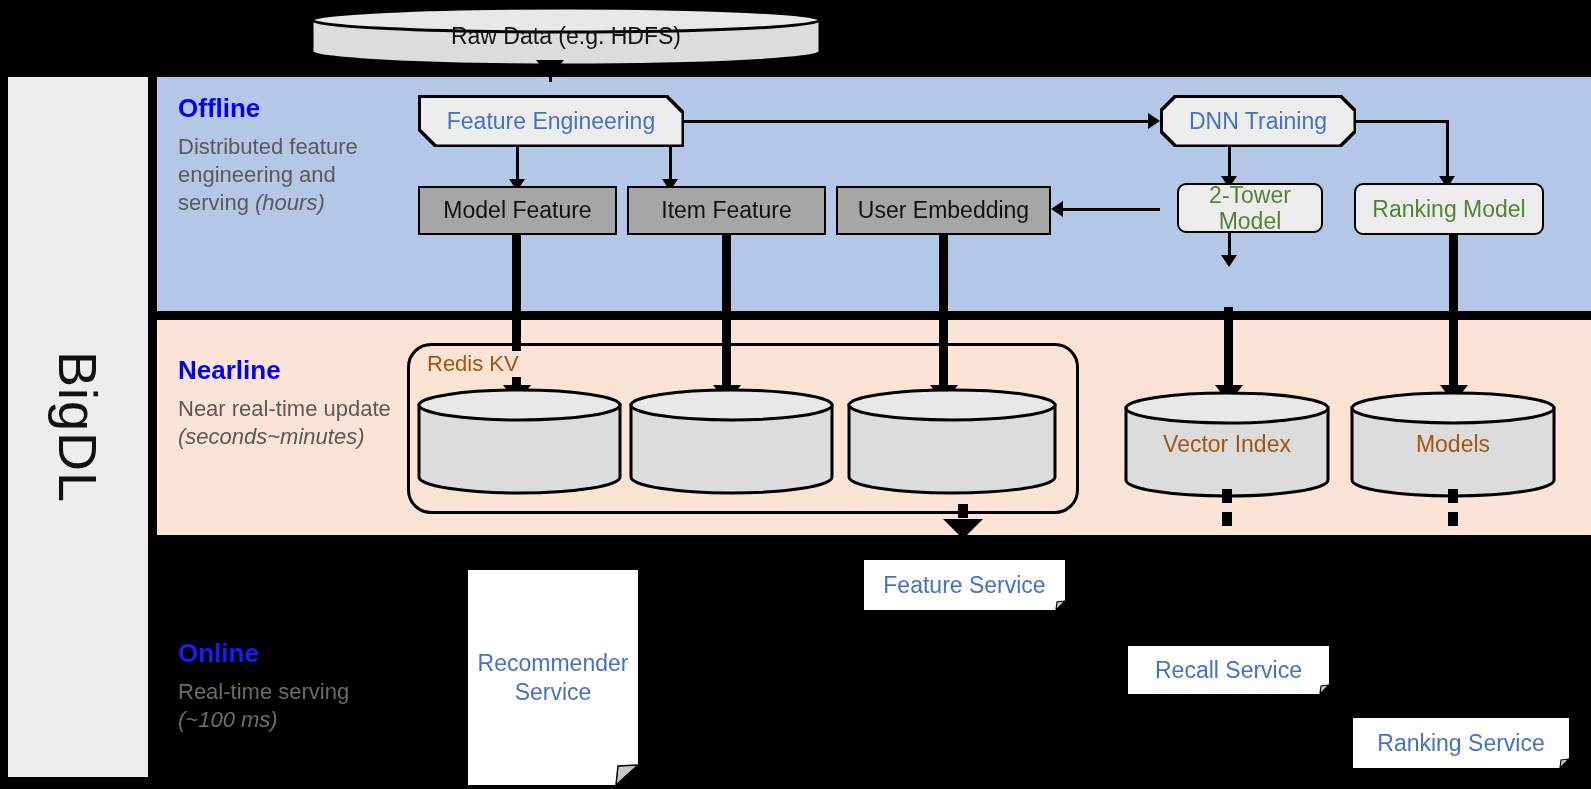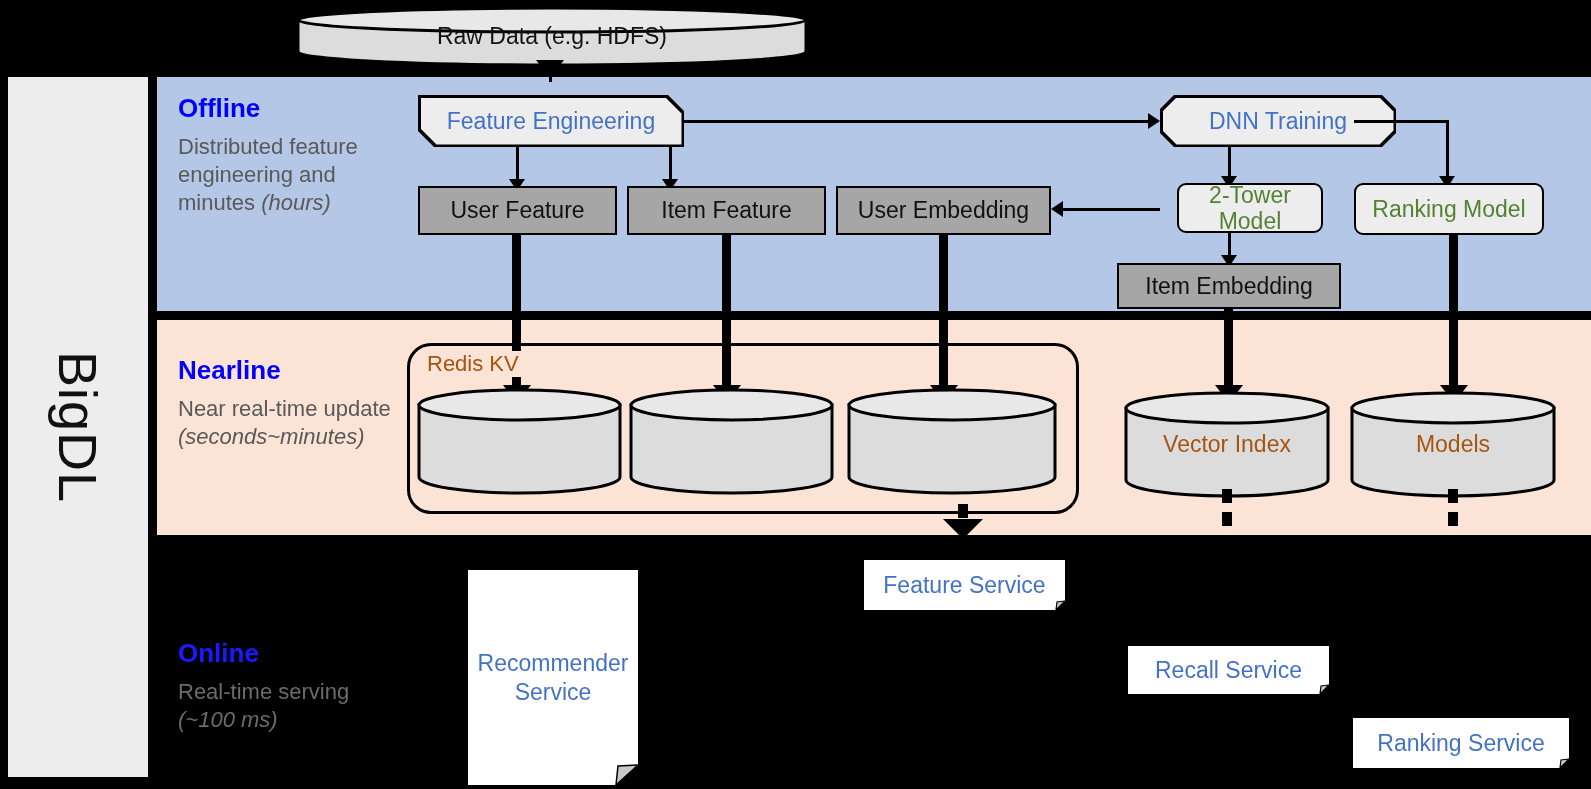--- a/index.html
+++ b/index.html
@@ -130,73 +130,73 @@
   <div class="band" id="band-online"></div>
 
   <div id="sidebar">
     <div id="sidebar-label">
       <span>BigDL</span>
     </div>
   </div>
 
   <div class="band-head" id="head-offline">
     <div class="band-title">Offline</div>
-    <div class="band-desc"><span>Distributed feature engineering and minutes </span><i>(hours)</i></div>
+    <div class="band-desc"><span>Distributed feature engineering and serving </span><i>(hours)</i></div>
   </div>
 
   <div class="band-head" id="head-nearline">
     <div class="band-title">Nearline</div>
     <div class="band-desc"><span>Near real-time update </span><i>(seconds~minutes)</i></div>
   </div>
 
   <div class="band-head" id="head-online">
     <div class="band-title">Online</div>
     <div class="band-desc"><span>Real-time serving </span><i>(~100 ms)</i></div>
   </div>
 
-  <div class="cyl" style="left:296px;top:6px;width:512px;height:60px;text-align:right;">
+  <div class="cyl" style="left:310px;top:6px;width:512px;height:60px;text-align:right;">
     <svg width="512" height="60" viewBox="0 0 512 60">
       <path d="M2,14 L2,46 a254,13 0 0 0 508,0 L510,14 Z" fill="#dcdcdc" stroke="#000" stroke-width="3"></path>
       <ellipse cx="256" cy="14" rx="254" ry="12" fill="#e8e8e8" stroke="#000" stroke-width="3"></ellipse>
     </svg>
     <div class="cyl-label" style="color:#111;">Raw Data (e.g. HDFS)</div>
   </div>
 
   <div class="ln vline" style="left:549px;top:62px;height:20px;"></div>
   <div class="arrow-d big" style="left:536px;top:60px;"></div>
 
   <div class="shape-wrap" style="left:418px;top:95px;width:266px;height:52px;">
     <div class="outline shape-flag"></div>
     <div class="fill shape-flag"></div>
     <div class="inner blue-t">Feature Engineering</div>
   </div>
 
   <div class="ln hline" style="left:684px;top:120px;width:468px;"></div>
   <div class="arrow-r" style="left:1148px;top:113px;"></div>
 
-  <div class="shape-wrap" style="left:1160px;top:95px;width:196px;height:52px;padding-left:40px;">
+  <div class="shape-wrap" style="left:1160px;top:95px;width:196px;height:52px;">
     <div class="outline shape-notch"></div>
     <div class="fill shape-notch"></div>
     <div class="inner blue-t">DNN Training</div>
   </div>
 
   <div class="ln vline" style="left:516px;top:147px;height:36px;"></div>
   <div class="arrow-d" style="left:509px;top:179px;"></div>
   <div class="ln vline" style="left:669px;top:147px;height:36px;"></div>
   <div class="arrow-d" style="left:662px;top:179px;"></div>
 
   <div class="ln vline" style="left:1228px;top:147px;height:33px;"></div>
   <div class="arrow-d" style="left:1221px;top:176px;"></div>
 
   <div class="ln hline" style="left:1354px;top:120px;width:94px;"></div>
   <div class="ln vline" style="left:1446px;top:120px;height:60px;"></div>
   <div class="arrow-d" style="left:1439px;top:176px;"></div>
 
   <div class="node gray-box" style="left:418px;top:186px;width:199px;height:49px;">
-    <span>User Feature</span>
+    <span>Model Feature</span>
   </div>
   <div class="node gray-box" style="left:627px;top:186px;width:199px;height:49px;align-items:center;">
     <span>Item Feature</span>
   </div>
   <div class="node gray-box" style="left:836px;top:186px;width:215px;height:49px;">
     <span>User Embedding</span>
   </div>
 
   <div class="ln hline" style="left:1063px;top:208px;width:97px;"></div>
   <div class="arrow-l" style="left:1051px;top:201px;"></div>
@@ -204,23 +204,20 @@
   <div class="node proc-box rounded green-t" style="left:1158px;top:183px;width:146px;height:50px;margin-left:19px;">
     <span>2-Tower Model</span>
   </div>
   <div class="node proc-box rounded green-t" style="left:1354px;top:183px;width:190px;height:52px;">
     <span>Ranking Model</span>
   </div>
 
   <div class="ln vline" style="left:1228px;top:233px;height:26px;"></div>
   <div class="arrow-d" style="left:1221px;top:255px;"></div>
 
-  <div class="node gray-box" style="left:1117px;top:263px;width:224px;height:46px;">
-    <span>Item Embedding</span>
-  </div>
 
   <div class="ln thick" style="left:512px;top:233px;height:158px;"></div>
   <div class="arrow-d big" style="left:503px;top:385px;"></div>
 
   <div class="ln thick" style="left:722px;top:233px;height:158px;"></div>
   <div class="arrow-d big" style="left:713px;top:385px;"></div>
 
   <div class="ln thick" style="left:939px;top:233px;height:158px;"></div>
   <div class="arrow-d big" style="left:930px;top:385px;"></div>
 

